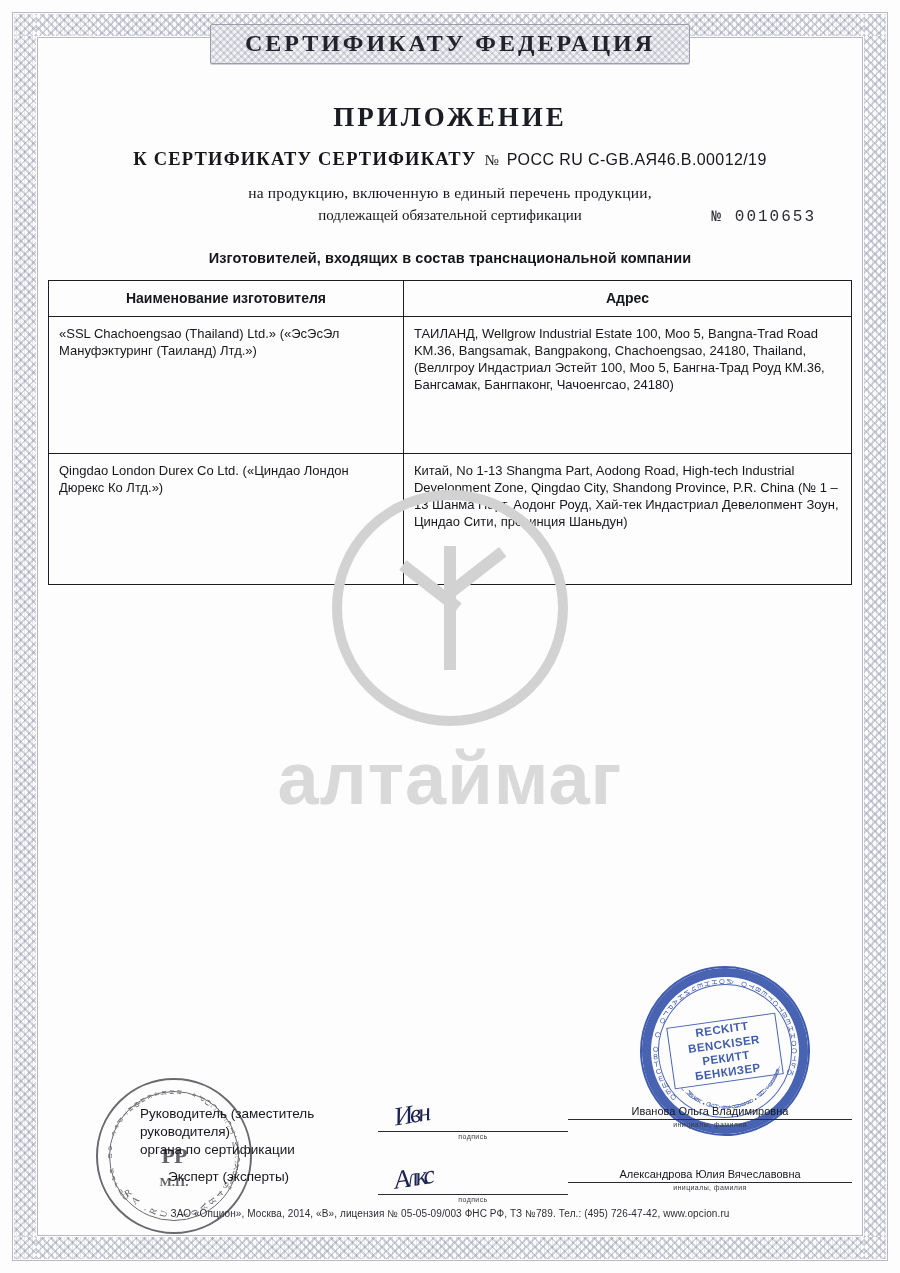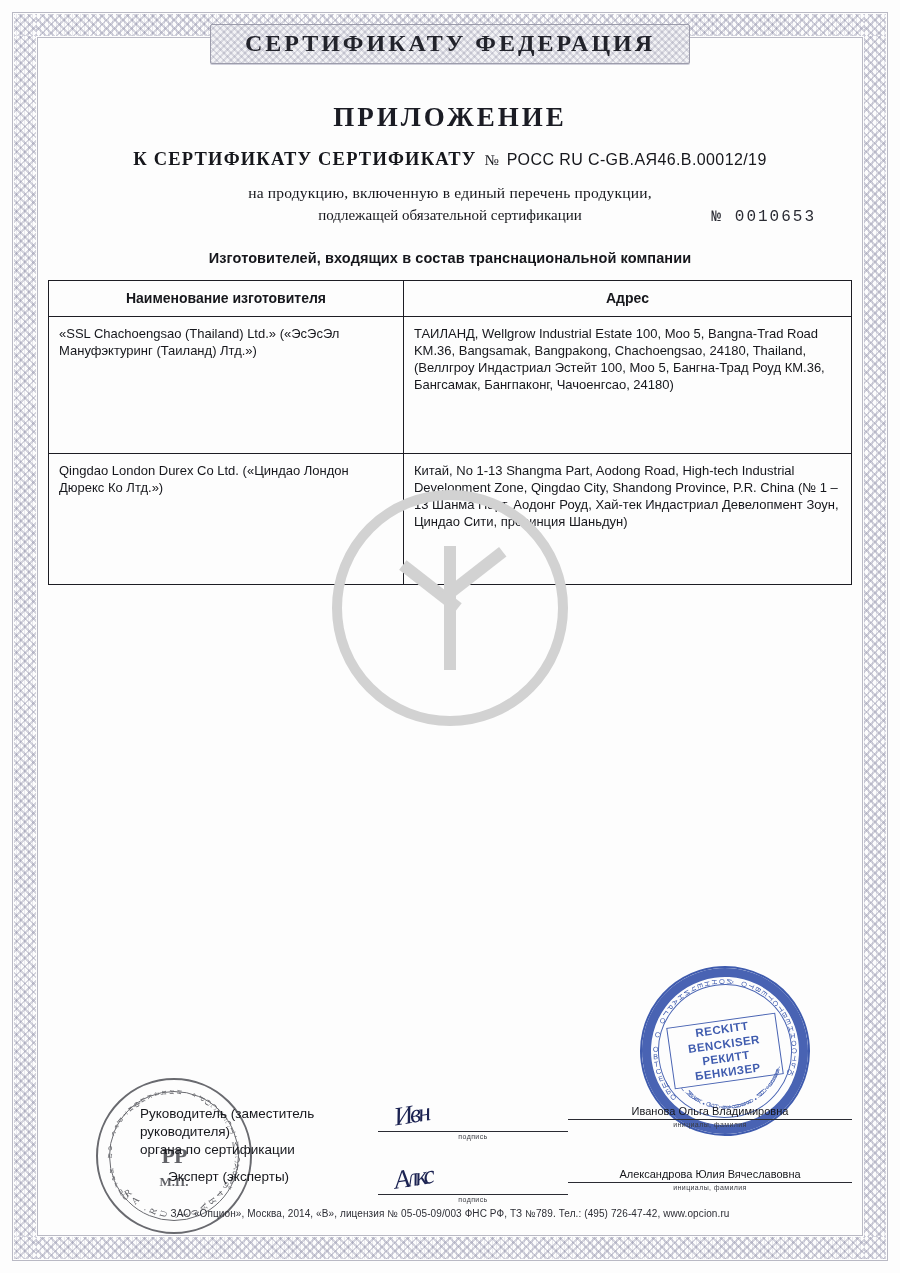--- a/index.html
+++ b/index.html
@@ -440,20 +440,21 @@
       </tbody>
     </table>
 
     <div class="watermark">
       <div class="wm-logo">
         <div class="wm-ring"></div>
         <div class="wm-leaf wm-l1"></div>
         <div class="wm-leaf wm-l2"></div>
         <div class="wm-leaf wm-l3"></div>
       </div>
+      <div class="wm-word">алтаймаг</div>
     </div>
 
     <div class="stamp-blue">
       <div class="ring2"></div>
       <div class="arc-text" id="blue-arc">
           <span class="arc-char" style="font-size: 7.2px; color: rgb(47, 78, 168); transform: rotate(-120deg) translate(0px, -72px) rotate(90deg);">О</span>
           <span class="arc-char" style="font-size: 7.2px; color: rgb(47, 78, 168); transform: rotate(-113.846deg) translate(0px, -72px) rotate(90deg);">Б</span>
           <span class="arc-char" style="font-size: 7.2px; color: rgb(47, 78, 168); transform: rotate(-107.692deg) translate(0px, -72px) rotate(90deg);">Щ</span>
           <span class="arc-char" style="font-size: 7.2px; color: rgb(47, 78, 168); transform: rotate(-101.538deg) translate(0px, -72px) rotate(90deg);">Е</span>
           <span class="arc-char" style="font-size: 7.2px; color: rgb(47, 78, 168); transform: rotate(-95.3846deg) translate(0px, -72px) rotate(90deg);">С</span>

